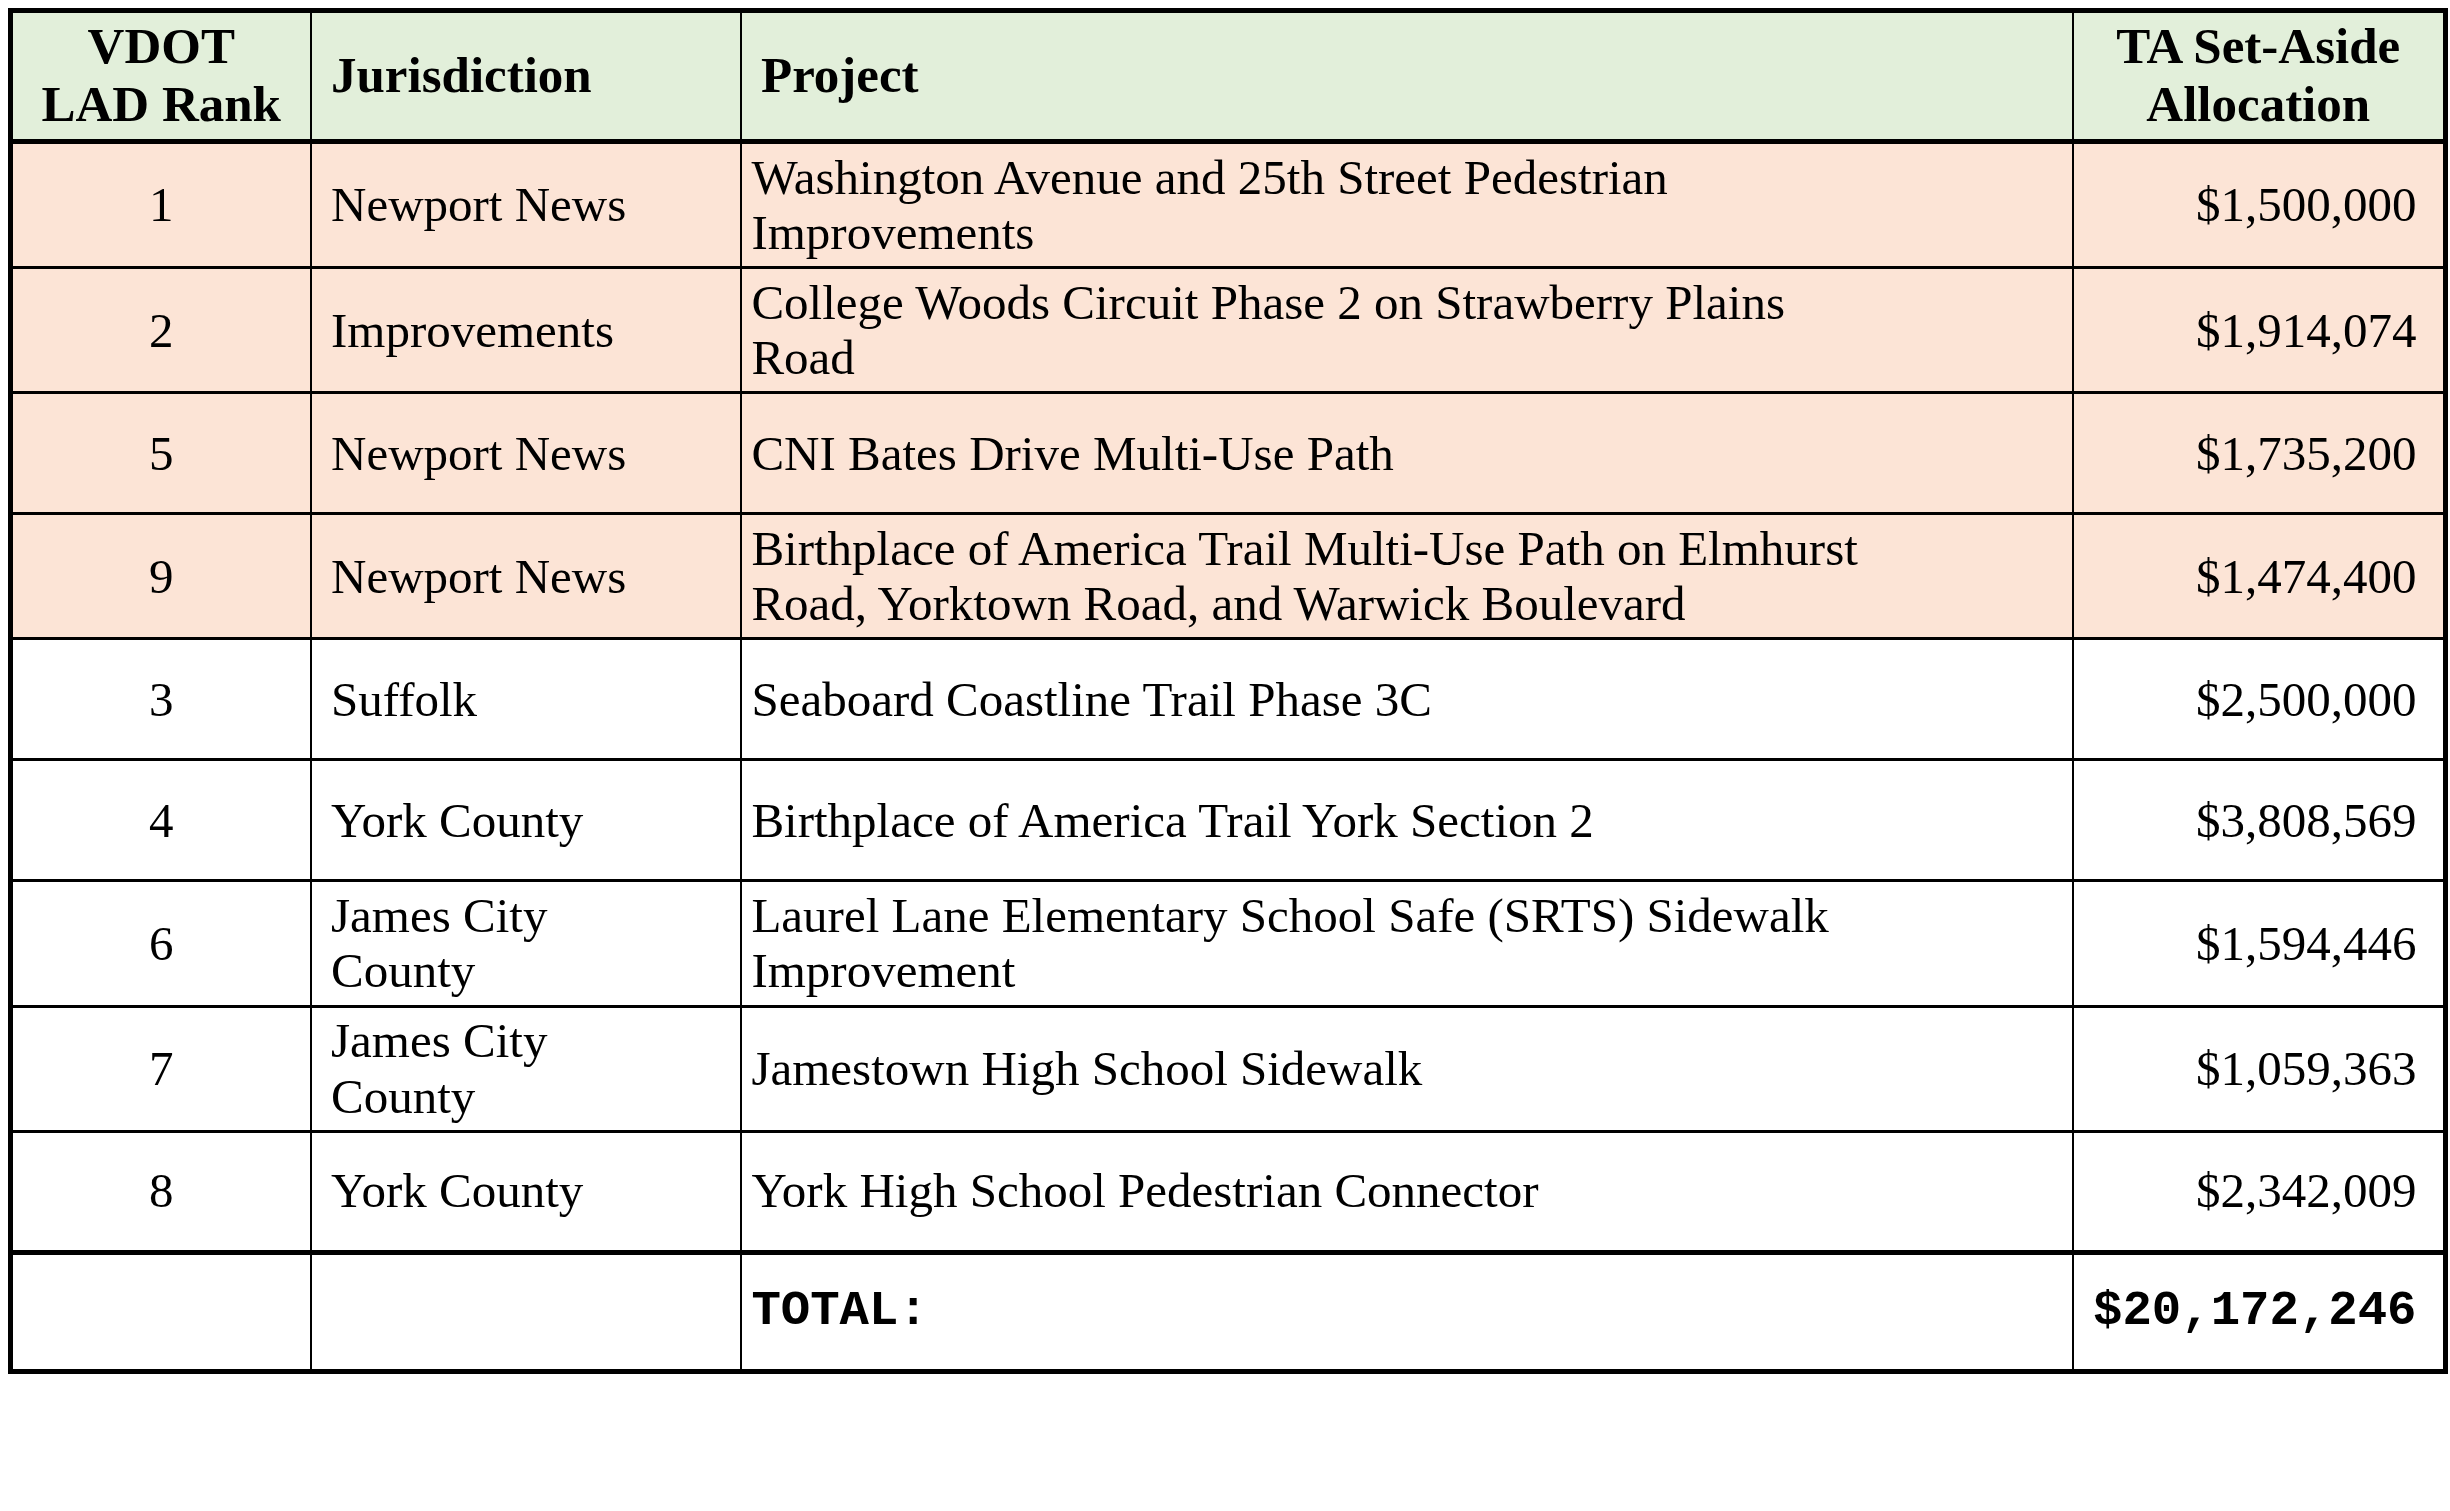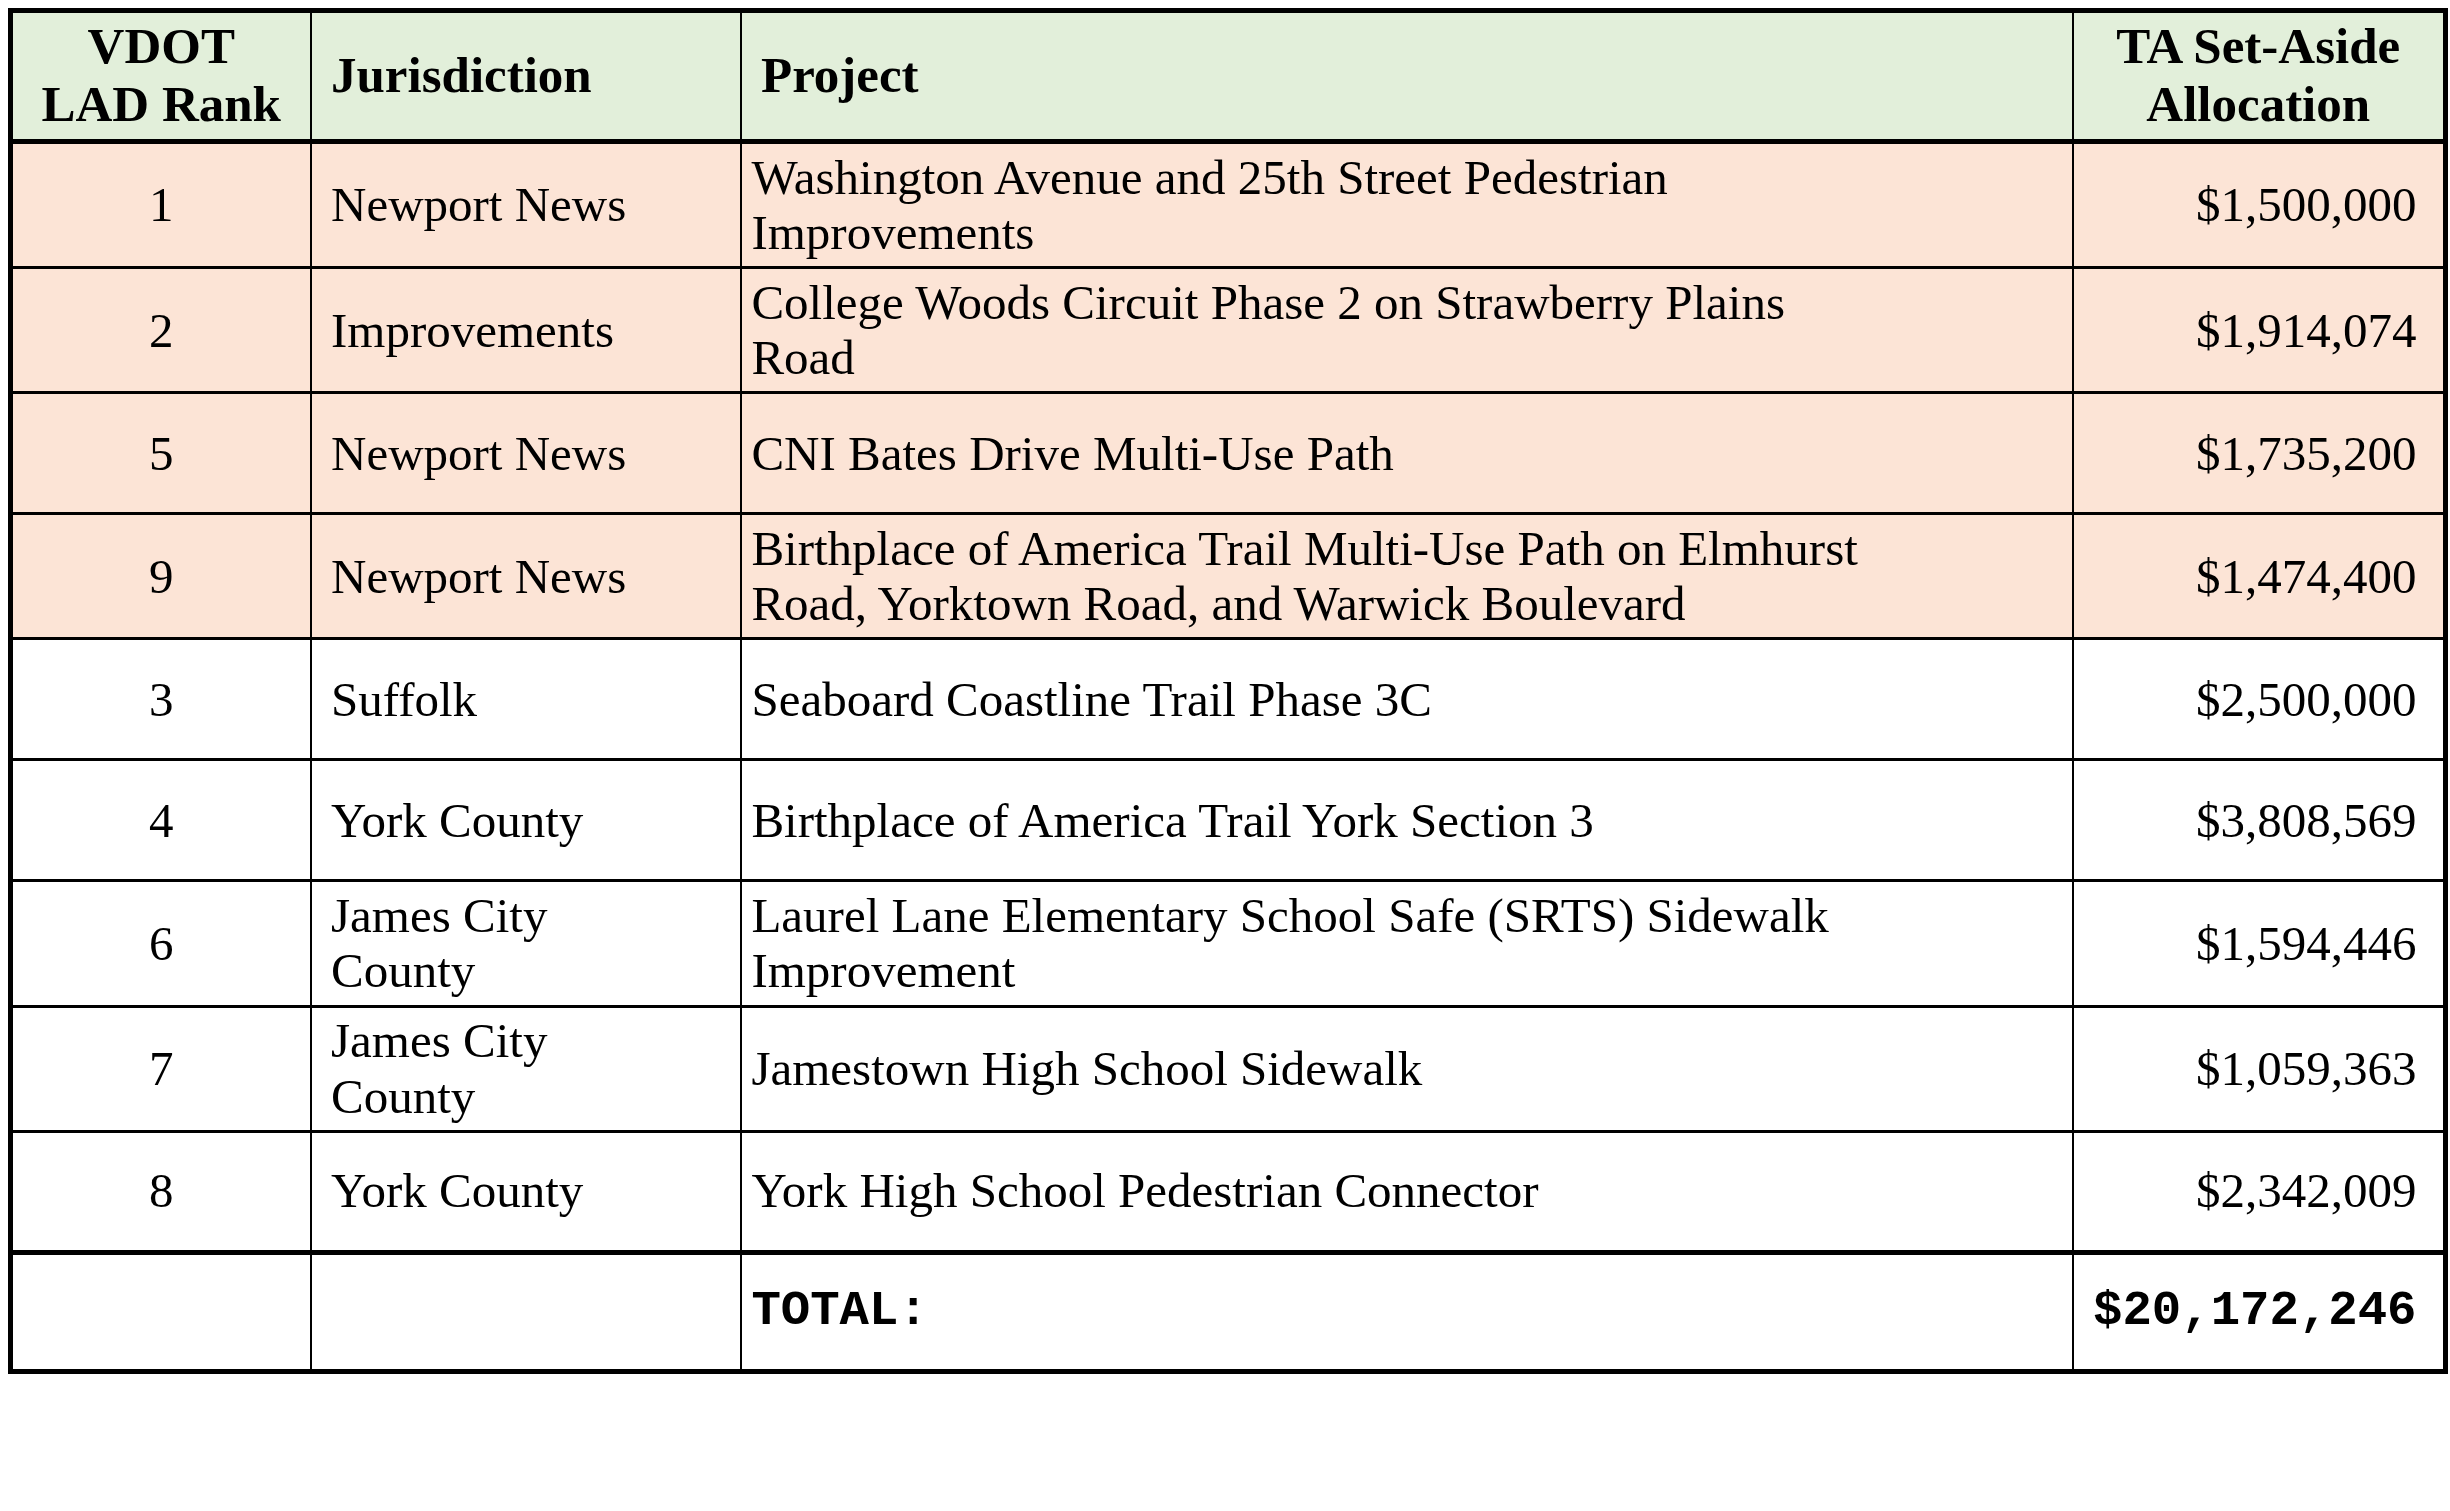--- a/index.html
+++ b/index.html
@@ -117,21 +117,21 @@
       </tr>
       <tr class="data-row" data-row="4">
         <td class="cell-rank">3</td>
         <td class="cell-juris">Suffolk</td>
         <td class="cell-proj">Seaboard Coastline Trail Phase 3C</td>
         <td class="cell-alloc">$2,500,000</td>
       </tr>
       <tr class="data-row" data-row="5">
         <td class="cell-rank">4</td>
         <td class="cell-juris">York County</td>
-        <td class="cell-proj">Birthplace of America Trail York Section 3</td>
+        <td class="cell-proj">Birthplace of America Trail York Section 2</td>
         <td class="cell-alloc">$3,808,569</td>
       </tr>
       <tr class="data-row" data-row="6">
         <td class="cell-rank">6</td>
         <td class="cell-juris">James City
 County</td>
         <td class="cell-proj">Laurel Lane Elementary School Safe (SRTS) Sidewalk
 Improvement</td>
         <td class="cell-alloc">$1,594,446</td>
       </tr>

